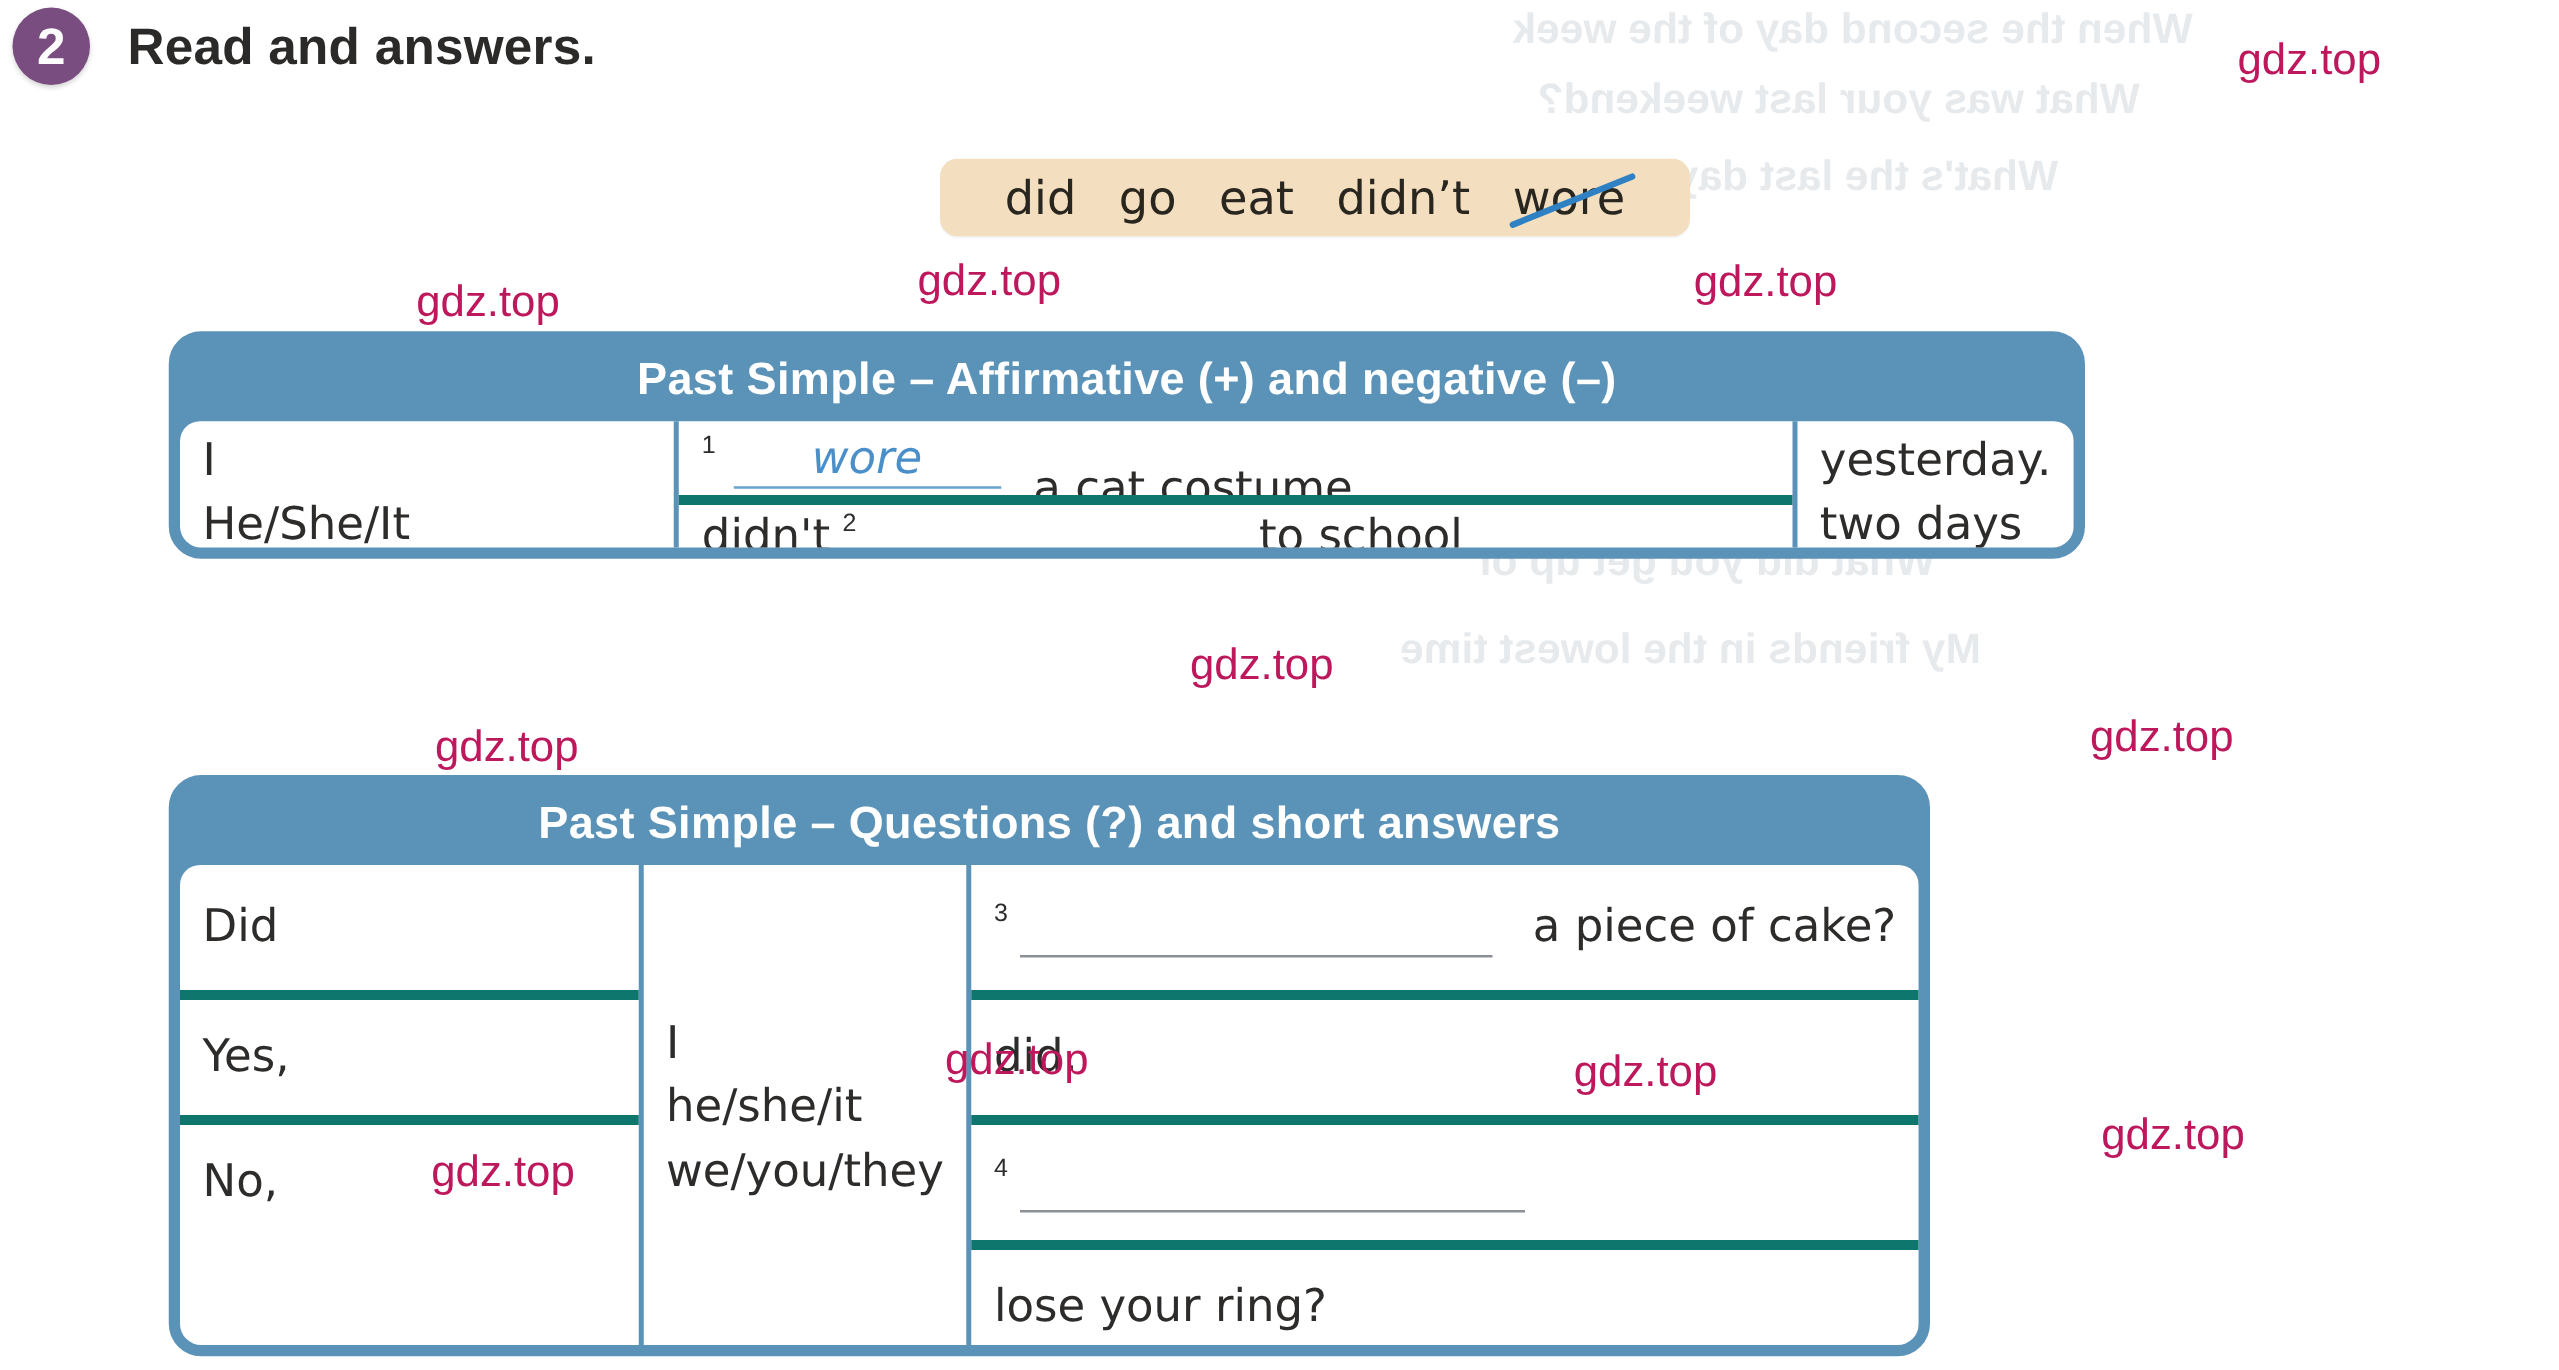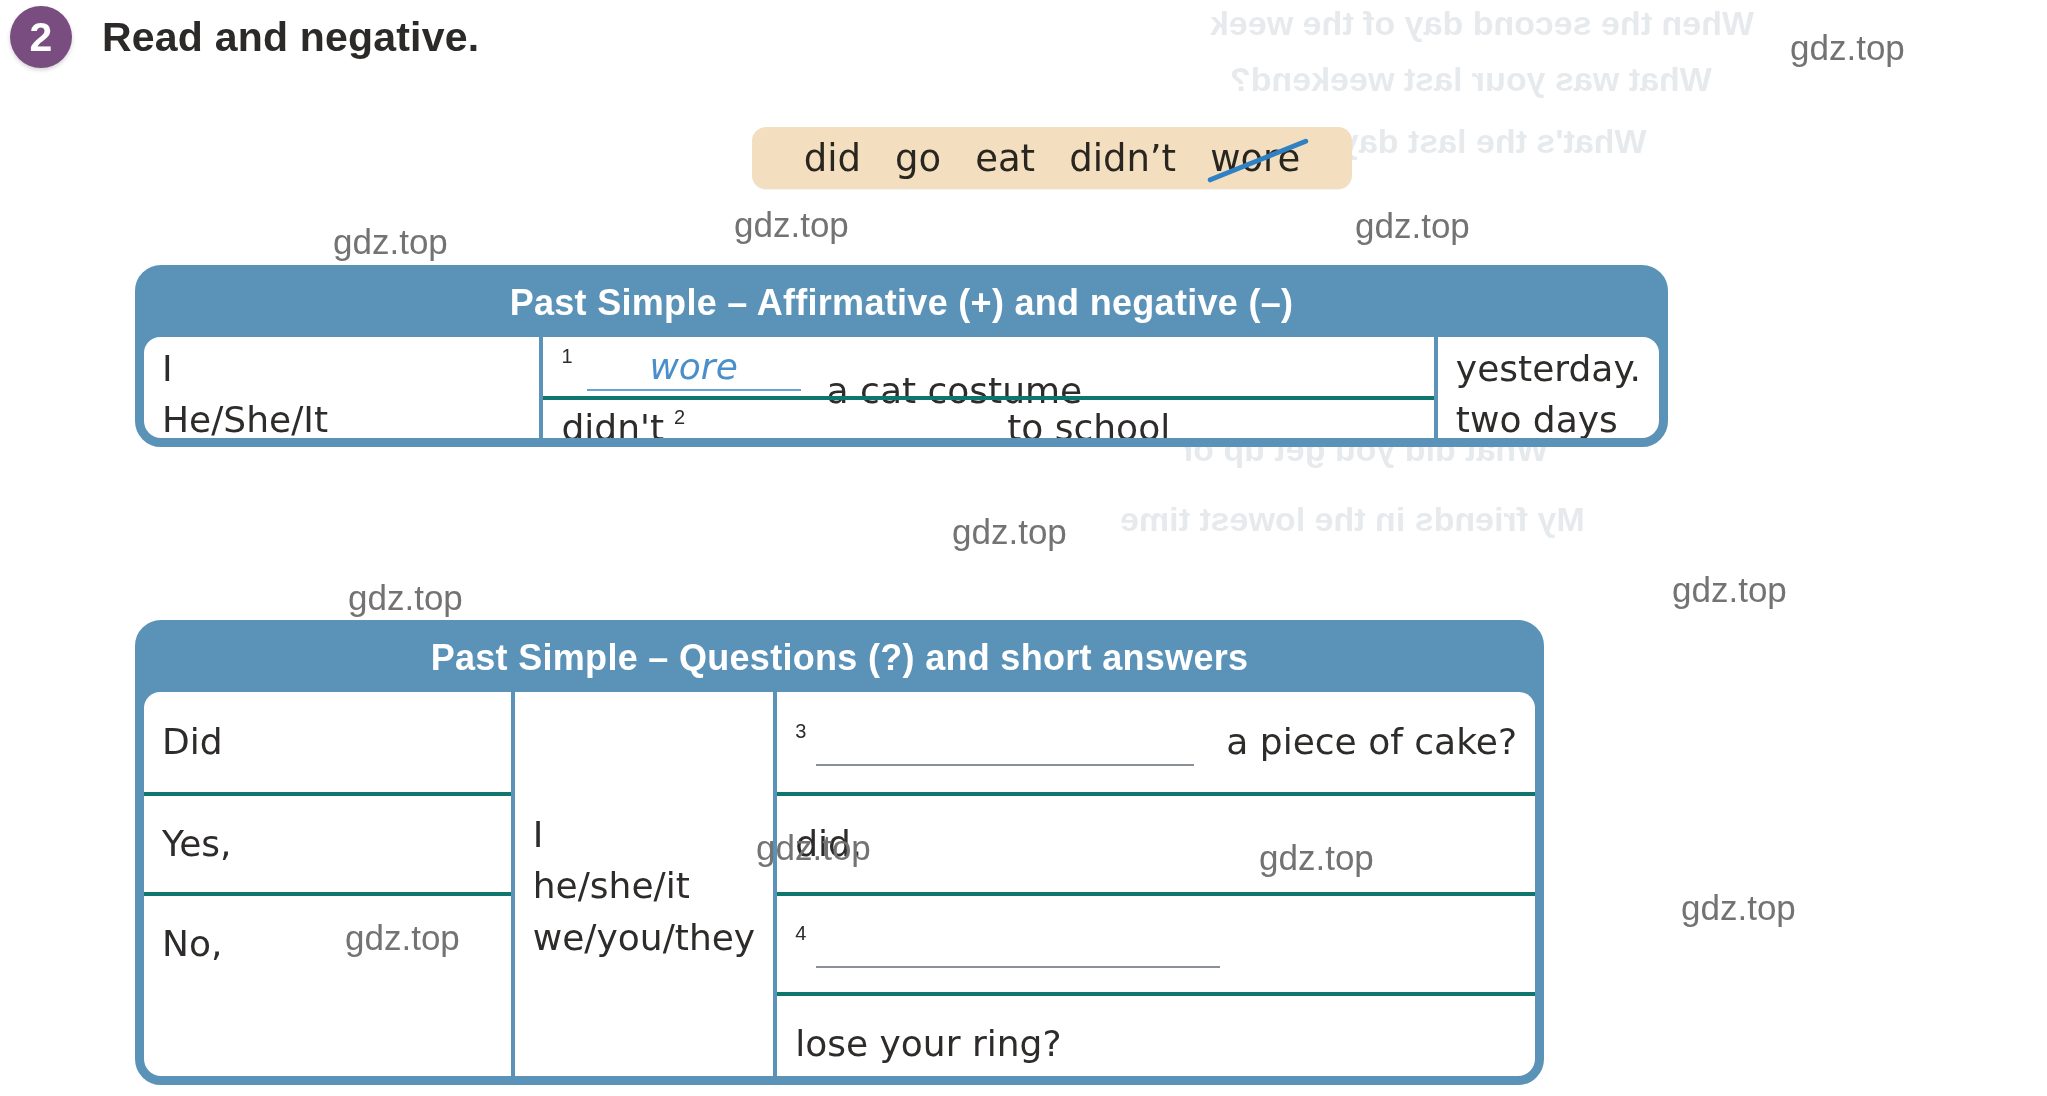--- a/index.html
+++ b/index.html
@@ -123,21 +123,21 @@
     flex-direction: column;
   }
   .gcol + .gcol { border-left: 4px solid #5b93b8; }
   .grow {
     box-sizing: border-box;
     display: flex;
     align-items: center;
     padding: 0 18px;
     position: relative;
   }
-  .grow + .grow { border-top: 4px solid #0f766e; }
+  .grow + .grow { border-top: 8px solid #0f766e; }
   .cell-text {
     font-size: 36px;
     color: #2e2c2a;
     font-family: "DejaVu Sans", sans-serif;
     line-height: 1.22;
     white-space: nowrap;
   }
   .stack {
     font-size: 36px;
     color: #2e2c2a;
@@ -173,21 +173,21 @@
     color: #4a8fc9;
     font-family: "DejaVu Sans", sans-serif;
   }
   .blank.answered { border-bottom-color: #6ba3cf; }
 
   
   .wm {
     position: absolute;
     font-family: "Liberation Sans", sans-serif;
     font-size: 35px;
-    color: #737373;
+    color: #be185d;
     white-space: nowrap;
     pointer-events: none;
     user-select: none;
   }
 </style>
 </head>
 <body>
 
 <div id="bleed-layer">
     <div class="bleed" style="left: 1210px; top: 4px; font-size: 34px;">When the second day of the week</div>
@@ -197,21 +197,21 @@
     <div class="bleed" style="left: 1250px; top: 366px; font-size: 34px;">Where did you get up?</div>
     <div class="bleed" style="left: 1180px; top: 430px; font-size: 34px;">What did you get up or</div>
     <div class="bleed" style="left: 1120px; top: 500px; font-size: 34px;">My friends in the lowest time</div>
     <div class="bleed" style="left: 240px; top: 716px; font-size: 34px;">My last time</div>
     <div class="bleed" style="left: 170px; top: 790px; font-size: 34px;">I don't think I said</div>
     <div class="bleed" style="left: 460px; top: 912px; font-size: 34px;">What is the one of our</div>
   </div>
 
 <div id="ex-header">
   <div id="ex-badge">2</div>
-  <div id="ex-title">Read and negative.</div>
+  <div id="ex-title">Read and answers.</div>
 </div>
 
 <div id="wordbank">
     <span class="wb-word"><span>did</span></span>
     <span class="wb-word"><span>go</span></span>
     <span class="wb-word"><span>eat</span></span>
     <span class="wb-word"><span>didn’t</span></span>
     <span class="wb-word struck"><span>wore</span><span class="strike"></span></span>
   </div>
 

